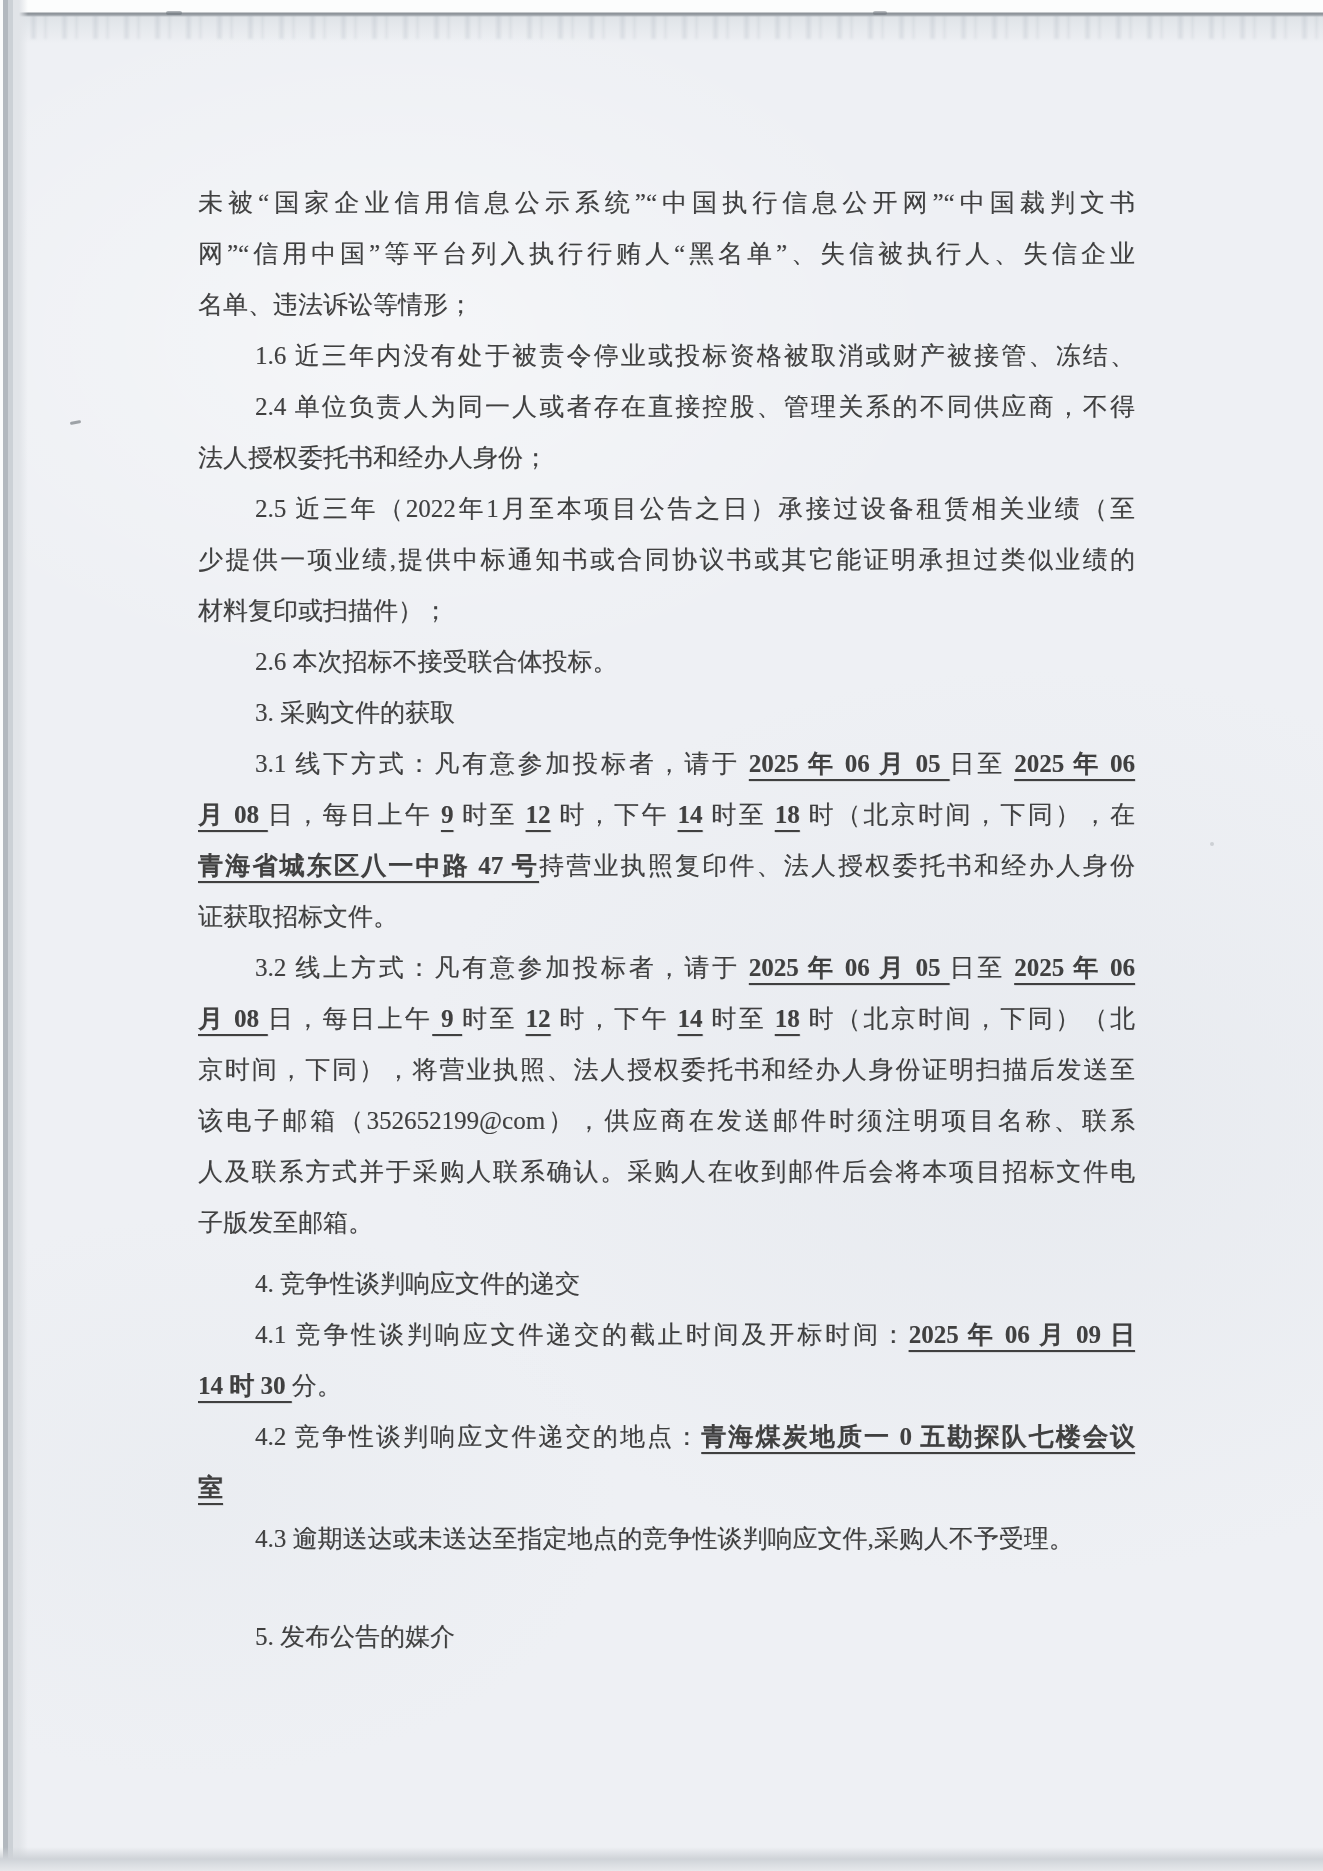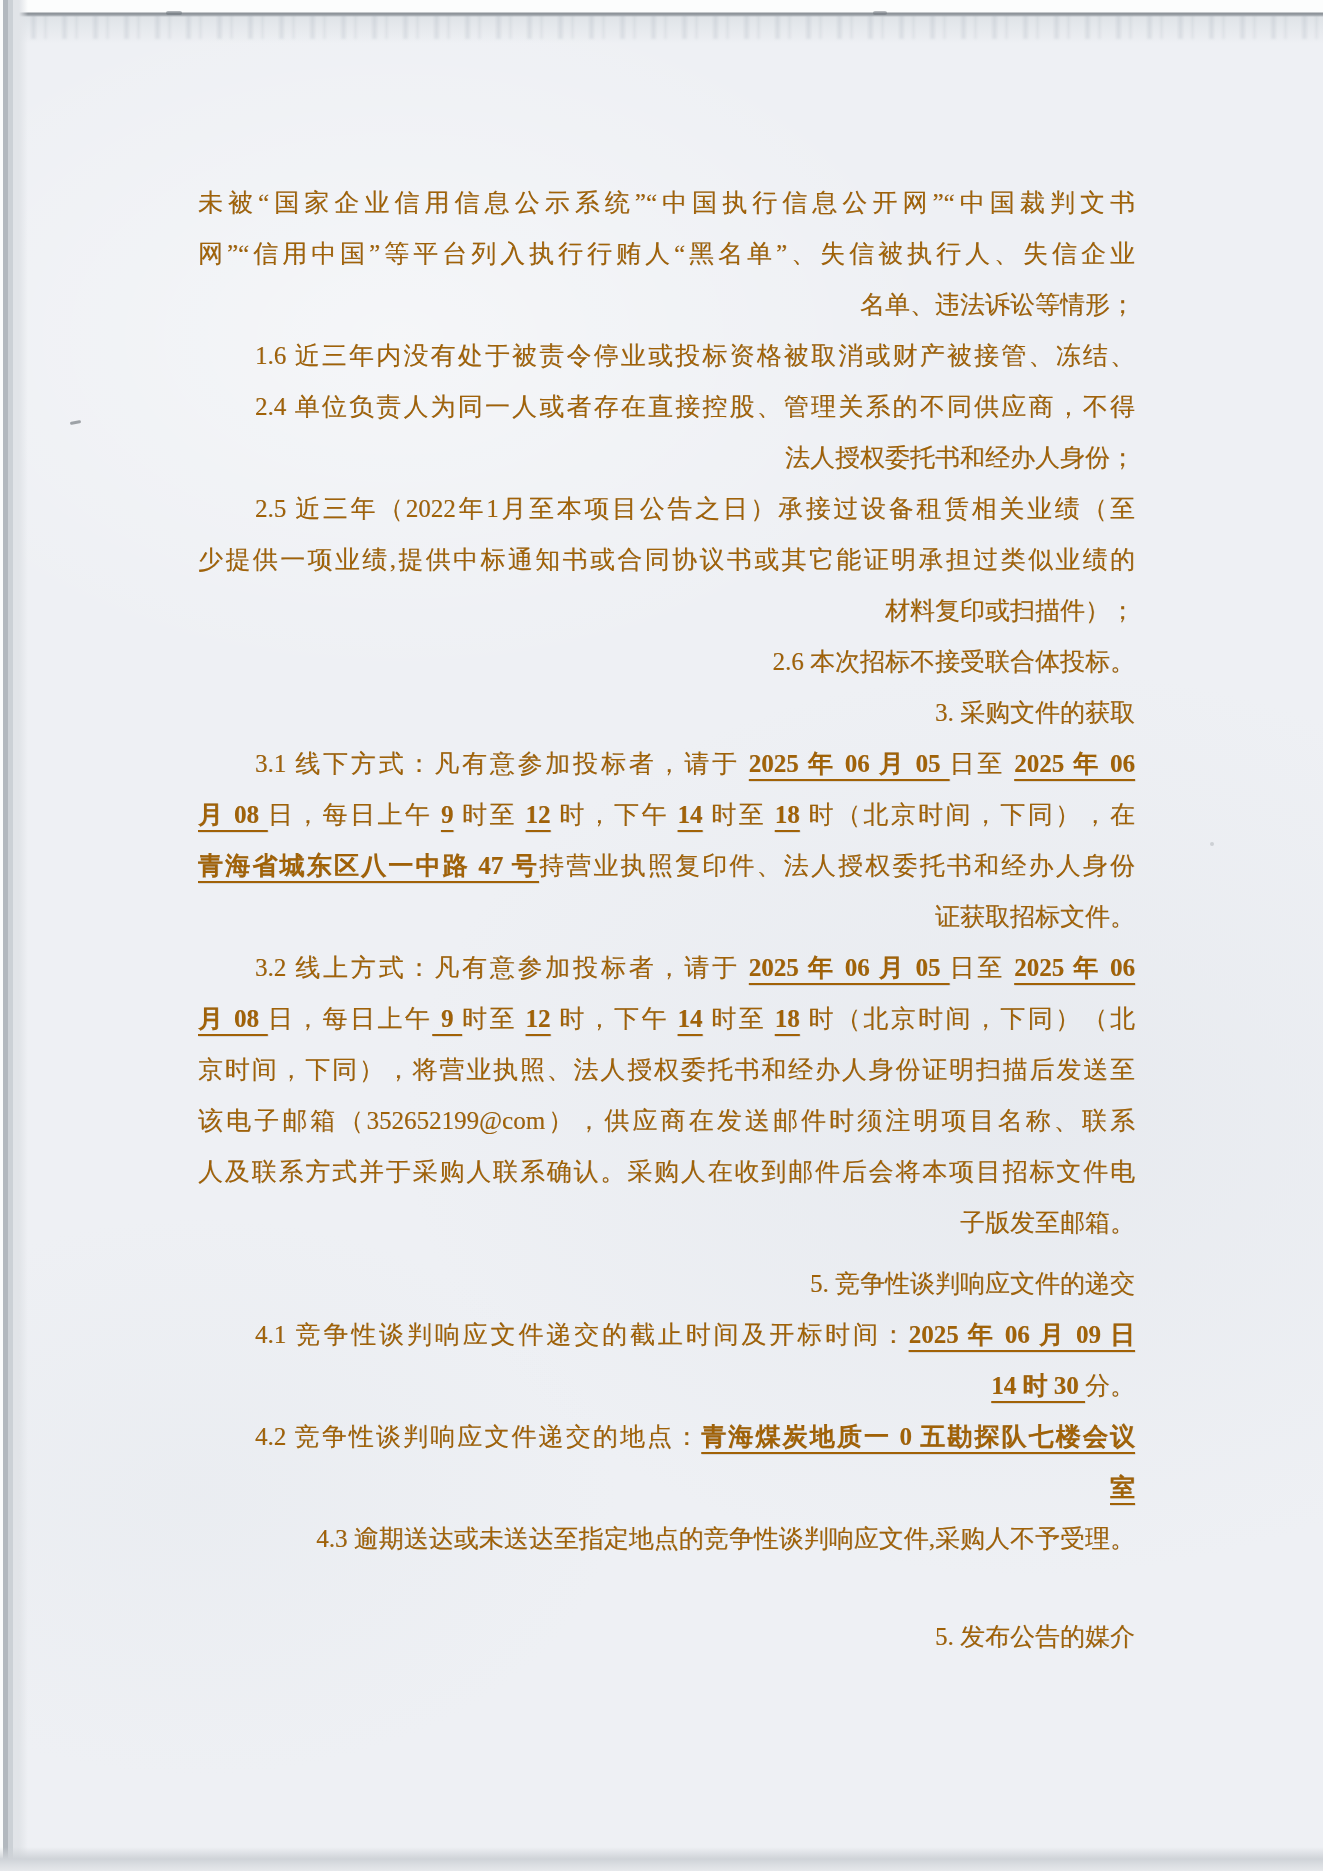--- a/index.html
+++ b/index.html
@@ -49,42 +49,42 @@
   .speck.s2{left:166px;top:11px;width:16px;height:4px;opacity:.55;}
   .speck.s3{left:873px;top:11px;width:14px;height:4px;opacity:.5;}
   .speck.s4{left:1210px;top:842px;width:4px;height:4px;opacity:.25;border-radius:50%;}
   
   .textblock{
     position:absolute;left:198px;top:177px;width:937px;
     font-size:25px;line-height:51px;
     color:#2d3036;
     text-shadow:.4px .4px .6px rgba(45,48,54,.30);
   }
-  .line{min-height:51px;text-align:right;}
+  .line{min-height:51px;text-align:left;}
   .line.j{text-align:justify;text-align-last:justify;}
   .line.ind{text-indent:57px;}
   .u{
     text-decoration:underline;
     text-underline-offset:7px;
     text-decoration-thickness:1.8px;
     font-weight:bold;
   }
 </style>
 </head>
 <body>
 
 <div class="page" style="background: rgb(238, 240, 244);">
   <div class="edge-top"></div>
   <div class="edge-left"></div>
   <div class="edge-bottom"></div>
   <div class="speck s1"></div>
   <div class="speck s2"></div>
   <div class="speck s3"></div>
   <div class="speck s4"></div>
-  <div class="textblock" id="doc" style="color: #a16207;">
+  <div class="textblock" id="doc" style="color: #404040;">
       <div class="line j"><span>未被“国家企业信用信息公示系统”“中国执行信息公开网”“中国裁判文书</span></div>
       <div class="line j"><span>网”“信用中国”等平台列入执行行贿人“黑名单”、失信被执行人、失信企业</span></div>
       <div class="line"><span>名单、违法诉讼等情形；</span></div>
       <div class="line j ind"><span>1.6 近三年内没有处于被责令停业或投标资格被取消或财产被接管、冻结、</span></div>
       <div class="line j ind"><span>2.4 单位负责人为同一人或者存在直接控股、管理关系的不同供应商，不得</span></div>
       <div class="line"><span>法人授权委托书和经办人身份；</span></div>
       <div class="line j ind"><span>2.5 近三年（2022年1月至本项目公告之日）承接过设备租赁相关业绩（至</span></div>
       <div class="line j"><span>少提供一项业绩,提供中标通知书或合同协议书或其它能证明承担过类似业绩的</span></div>
       <div class="line"><span>材料复印或扫描件）；</span></div>
       <div class="line ind"><span>2.6 本次招标不接受联合体投标。</span></div>
@@ -92,21 +92,21 @@
       <div class="line j ind"><span>3.1 线下方式：凡有意参加投标者，请于 </span><span class="u">2025 年 06 月 05 </span><span>日至 </span><span class="u">2025 年 06</span></div>
       <div class="line j"><span class="u">月 08 </span><span>日，每日上午 </span><span class="u">9</span><span> 时至 </span><span class="u">12</span><span> 时，下午 </span><span class="u">14</span><span> 时至 </span><span class="u">18</span><span> 时（北京时间，下同），在</span></div>
       <div class="line j"><span class="u">青海省城东区八一中路 47 号</span><span>持营业执照复印件、法人授权委托书和经办人身份</span></div>
       <div class="line"><span>证获取招标文件。</span></div>
       <div class="line j ind"><span>3.2 线上方式：凡有意参加投标者，请于 </span><span class="u">2025 年 06 月 05 </span><span>日至 </span><span class="u">2025 年 06</span></div>
       <div class="line j"><span class="u">月 08 </span><span>日，每日上午</span><span class="u"> 9 </span><span>时至 </span><span class="u">12</span><span> 时，下午 </span><span class="u">14</span><span> 时至 </span><span class="u">18</span><span> 时（北京时间，下同）（北</span></div>
       <div class="line j"><span>京时间，下同），将营业执照、法人授权委托书和经办人身份证明扫描后发送至</span></div>
       <div class="line j"><span>该电子邮箱（352652199@com），供应商在发送邮件时须注明项目名称、联系</span></div>
       <div class="line j"><span>人及联系方式并于采购人联系确认。采购人在收到邮件后会将本项目招标文件电</span></div>
       <div class="line"><span>子版发至邮箱。</span></div>
-      <div class="line ind" style="margin-top: 10px;"><span>5. 竞争性谈判响应文件的递交</span></div>
+      <div class="line ind" style="margin-top: 10px;"><span>4. 竞争性谈判响应文件的递交</span></div>
       <div class="line j ind"><span>4.1 竞争性谈判响应文件递交的截止时间及开标时间：</span><span class="u">2025 年 06 月 09 日</span></div>
       <div class="line"><span class="u">14 时 30 </span><span>分。</span></div>
       <div class="line j ind"><span>4.2 竞争性谈判响应文件递交的地点：</span><span class="u">青海煤炭地质一 0 五勘探队七楼会议</span></div>
       <div class="line"><span class="u">室</span></div>
       <div class="line ind"><span>4.3 逾期送达或未送达至指定地点的竞争性谈判响应文件,采购人不予受理。</span></div>
       <div class="line ind" style="margin-top: 47px;"><span>5. 发布公告的媒介</span></div>
     </div>
 </div>
 
 </body></html>

